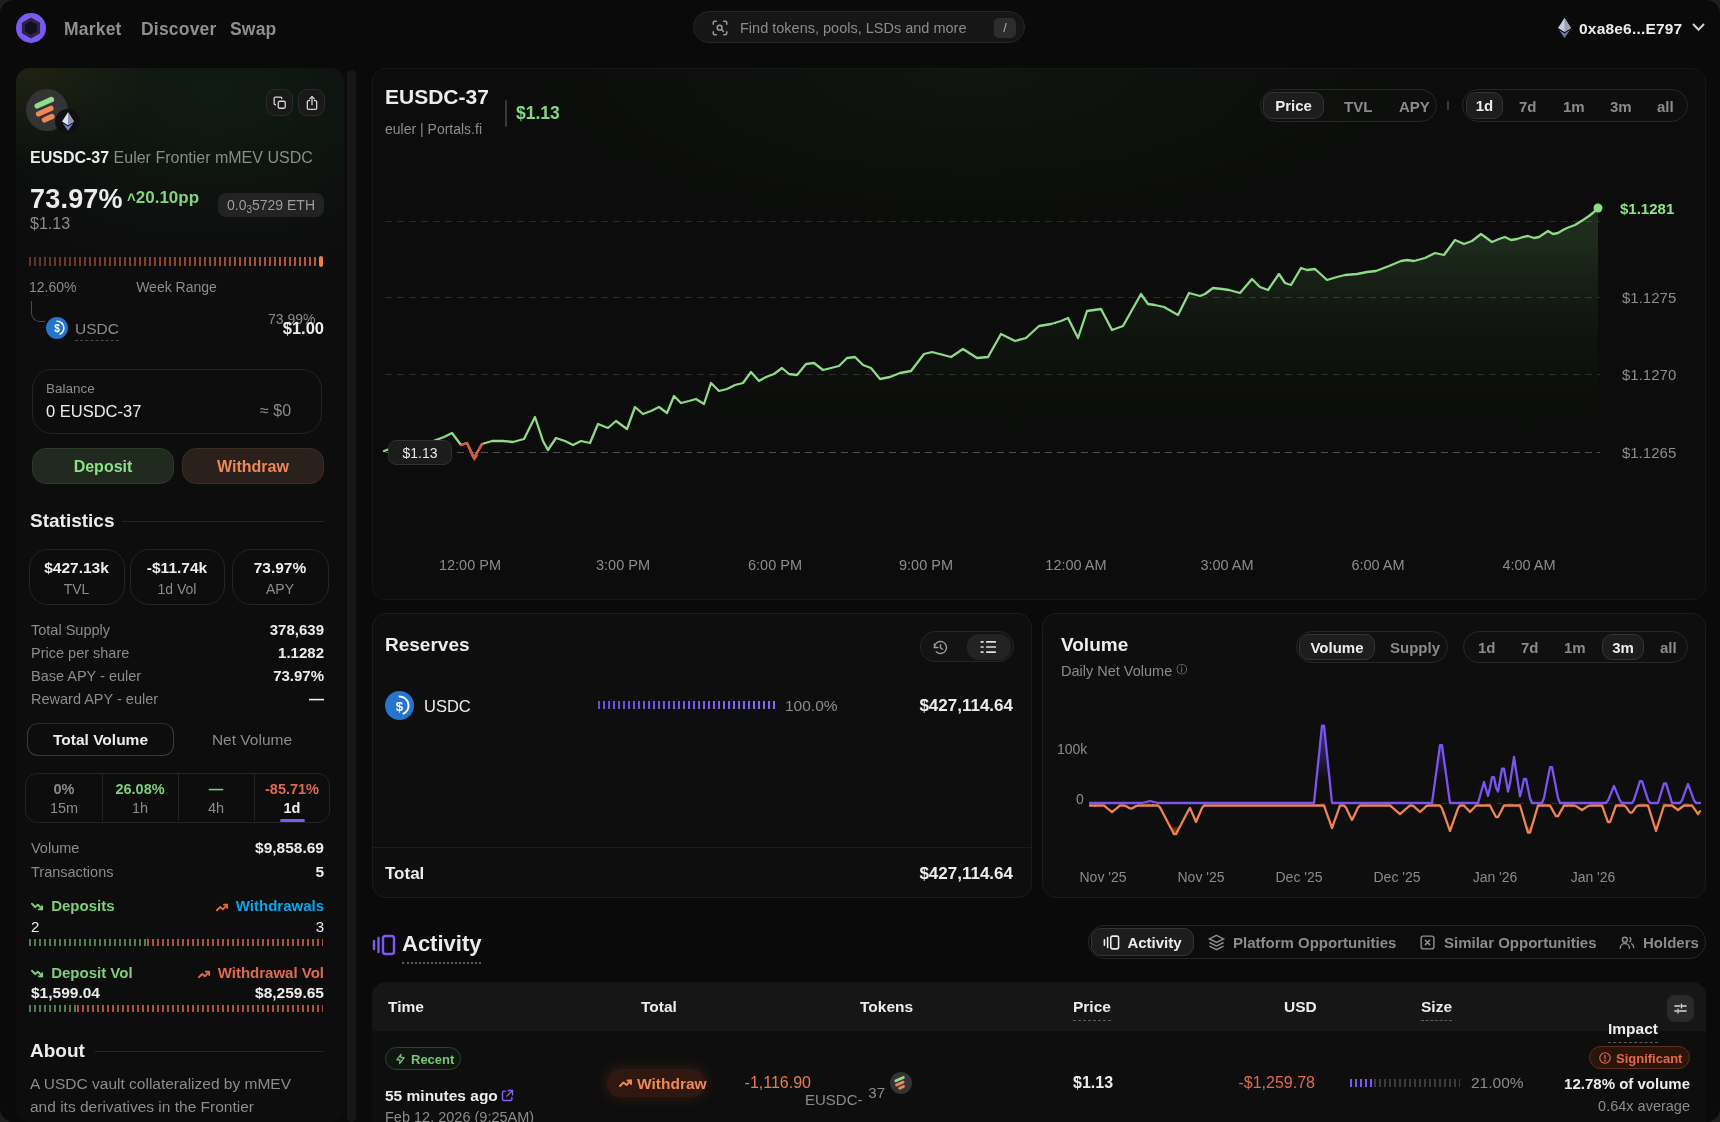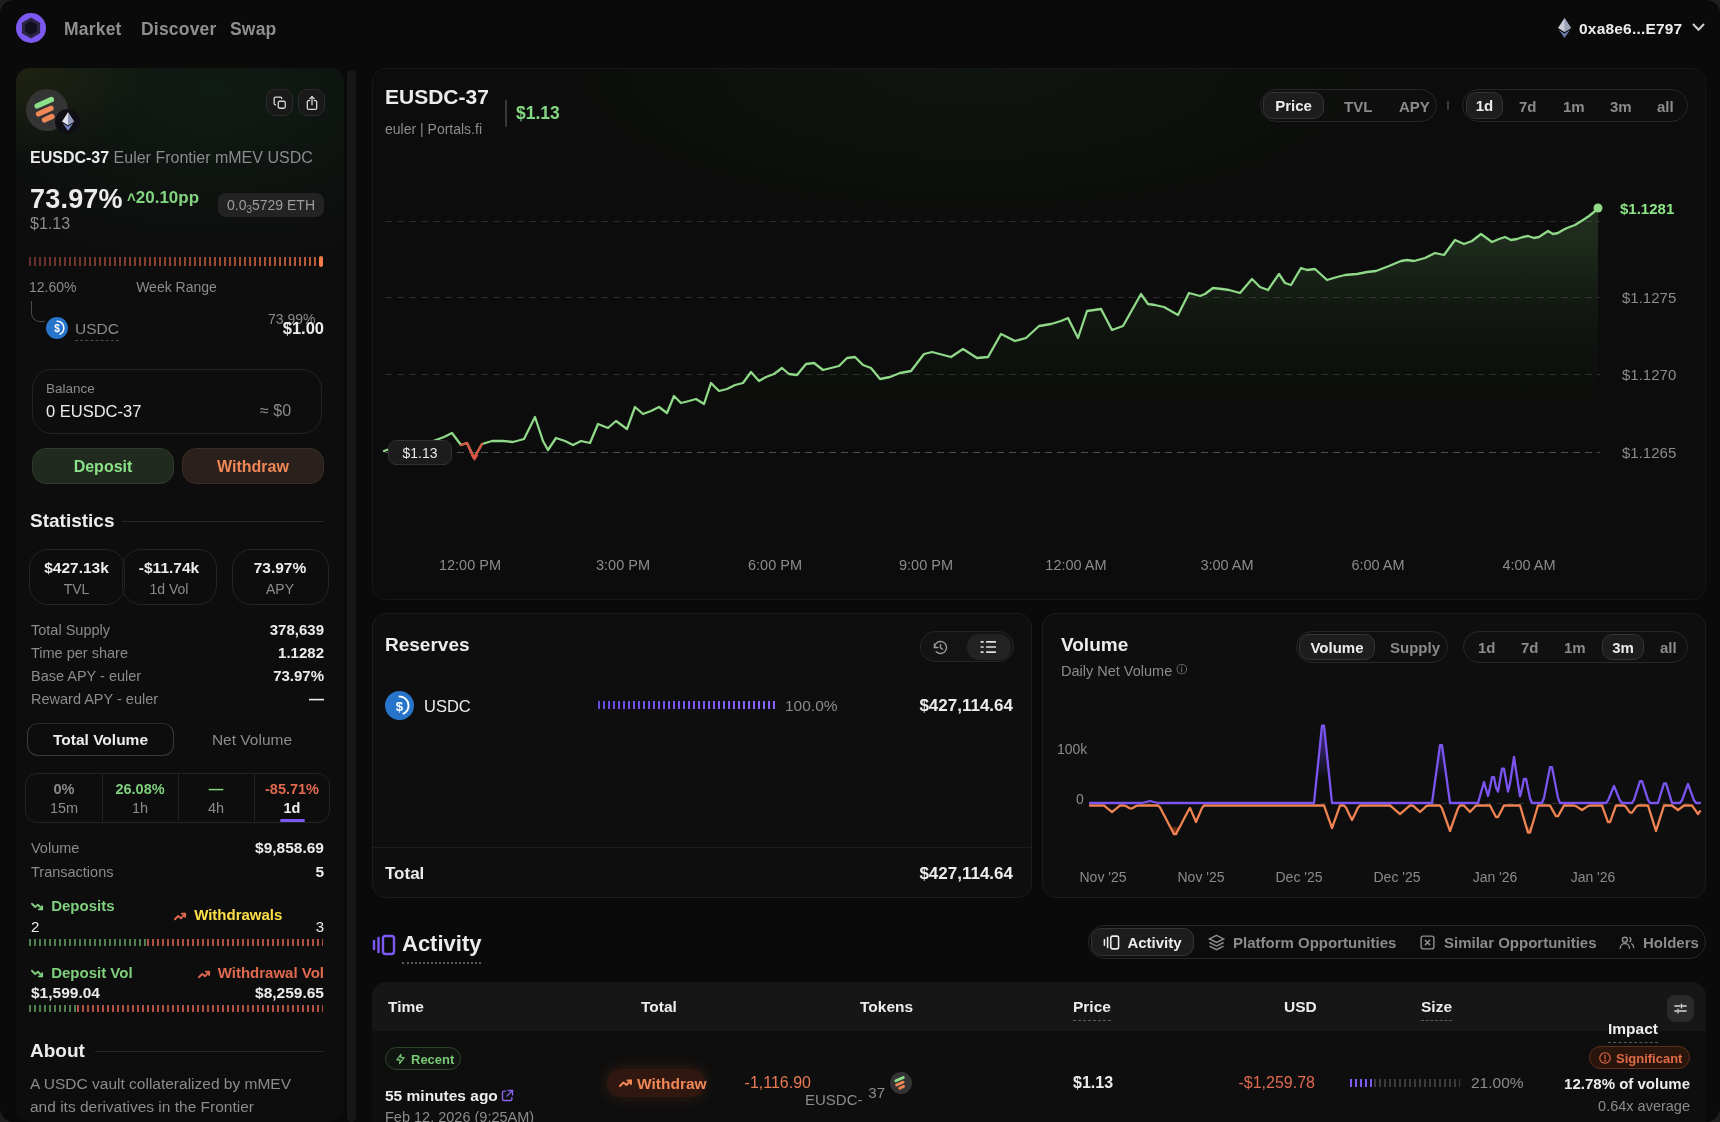--- a/index.html
+++ b/index.html
@@ -34,20 +34,32 @@
 <svg width="30" height="30" viewBox="0 0 30 30">
 <circle cx="15" cy="15" r="15" fill="#7c59f2"></circle>
 <path d="M15 4.5 L24.1 9.75 L24.1 20.25 L15 25.5 L5.9 20.25 L5.9 9.75 Z" fill="#2a2440"></path>
 <path d="M15 8.2 L20.9 11.6 L20.9 18.4 L15 21.8 L9.1 18.4 L9.1 11.6 Z" fill="#120f1e"></path>
 </svg>
 </div>
 <div class="navlink" style="left:64px;">Market</div>
 <div class="navlink" style="left:141px;">Discover</div>
 <div class="navlink" style="left:230px;">Swap</div>
 
+<div class="abs" style="left:693px;top:11px;width:332px;height:32px;background:#161616;border:1px solid #262626;border-radius:16px;">
+  <svg style="left:17px;top:7px;" width="18" height="18" viewBox="0 0 24 24" fill="none" stroke="#9a9a9a" stroke-width="2" stroke-linecap="round">
+    <path d="M3 7 V5 a2 2 0 0 1 2-2 h2"></path>
+        <path d="M17 3 h2 a2 2 0 0 1 2 2 v2"></path>
+        <path d="M21 17 v2 a2 2 0 0 1-2 2 h-2"></path>
+        <path d="M7 21 H5 a2 2 0 0 1-2-2 v-2"></path>
+    <circle cx="11.5" cy="11.5" r="3.2"></circle>
+        <path d="M14 14 L16.5 16.5"></path>
+  </svg>
+  <div class="txt g" style="left:46px;top:8px;font-size:14.5px;">Find tokens, pools, LSDs and more</div>
+  <div class="abs" style="left:300px;top:6px;width:22px;height:20px;background:#2d2d2d;border-radius:5px;color:#b0b0b0;font-size:13px;text-align:center;line-height:20px;">/</div>
+</div>
 
 <div class="abs" style="left:1558px;top:18px;width:13px;height:20px;">
 <svg width="13" height="20" viewBox="0 0 13 20">
   <path d="M6.5 0 L13 10 L6.5 14 L0 10 Z" fill="#c8cdd8"></path>
   <path d="M6.5 0 L13 10 L6.5 14 Z" fill="#9aa2b8"></path>
   <path d="M6.5 15.5 L12.2 11.8 L6.5 20 L0.8 11.8 Z" fill="#6b7aa8"></path>
 </svg>
 </div>
 <div class="txt w b" style="left:1579px;top:20px;font-size:15.5px;letter-spacing:.2px;">0xa8e6...E797</div>
 <svg style="left:1692px;top:23px;" width="13" height="9" viewBox="0 0 13 9" fill="none" stroke="#cfcfcf" stroke-width="2" stroke-linecap="round">
@@ -126,32 +138,32 @@
 <div class="abs" style="left:32px;top:448px;width:142px;height:36px;background:#212a1e;border:1px solid #2e3a2a;border-radius:14px;color:#8be187;font-weight:bold;font-size:16px;text-align:center;line-height:35px;">Deposit</div>
 <div class="abs" style="left:182px;top:448px;width:142px;height:36px;background:#2b211c;border:1px solid #3c2c24;border-radius:14px;color:#ef8757;font-weight:bold;font-size:16px;text-align:center;line-height:35px;">Withdraw</div>
 
 <div class="txt w b" style="left:30px;top:510px;font-size:19px;">Statistics</div>
 <div class="abs" style="left:122px;top:521px;width:202px;height:1px;background:#262626;"></div>
 
 <div class="abs" style="left:29px;top:549px;width:96px;height:56px;border:1.5px solid #242424;border-radius:19px;">
   <div class="txt w b c" style="left:0;top:9px;width:93px;font-size:15.5px;">$427.13k</div>
   <div class="txt g c" style="left:0;top:31px;width:93px;font-size:14px;">TVL</div>
 </div>
-<div class="abs" style="left:122px;top:549px;width:95px;height:56px;border:1.5px solid #242424;border-radius:19px;">
+<div class="abs" style="left:130px;top:549px;width:95px;height:56px;border:1.5px solid #242424;border-radius:19px;">
   <div class="txt w b c" style="left:0;top:9px;width:92px;font-size:15.5px;">-$11.74k</div>
   <div class="txt g c" style="left:0;top:31px;width:92px;font-size:14px;">1d Vol</div>
 </div>
 <div class="abs" style="left:232px;top:549px;width:97px;height:56px;border:1.5px solid #242424;border-radius:19px;">
   <div class="txt w b c" style="left:0;top:9px;width:94px;font-size:15.5px;">73.97%</div>
   <div class="txt g c" style="left:0;top:31px;width:94px;font-size:14px;">APY</div>
 </div>
 
 <div class="txt g" style="left:31px;top:622px;font-size:14.5px;">Total Supply</div>
 <div class="txt w b" style="left:174px;top:621px;width:150px;text-align:right;font-size:15px;">378,639</div>
-<div class="txt g" style="left:31px;top:645px;font-size:14.5px;">Time per share</div>
+<div class="txt g" style="left:31px;top:645px;font-size:14.5px;">Price per share</div>
 <div class="txt w b" style="left:174px;top:644px;width:150px;text-align:right;font-size:15px;">1.1282</div>
 <div class="txt g" style="left:31px;top:668px;font-size:14.5px;">Base APY - euler</div>
 <div class="txt w b" style="left:174px;top:667px;width:150px;text-align:right;font-size:15px;">73.97%</div>
 <div class="txt g" style="left:31px;top:691px;font-size:14.5px;">Reward APY - euler</div>
 <div class="txt w b" style="left:174px;top:690px;width:150px;text-align:right;font-size:15px;">—</div>
 
 <div class="abs" style="left:27px;top:723px;width:147px;height:33px;border:1.5px solid #3a3a3a;border-radius:11px;border-top-color:#2a2a2a;"></div>
 <div class="txt w b c" style="left:27px;top:731px;width:147px;font-size:15.5px;">Total Volume</div>
 <div class="txt g c" style="left:180px;top:731px;width:144px;font-size:15.5px;">Net Volume</div>
 
@@ -172,21 +184,21 @@
 
 <div class="txt g" style="left:31px;top:840px;font-size:14.5px;">Volume</div>
 <div class="txt w b" style="left:174px;top:839px;width:150px;text-align:right;font-size:15.5px;">$9,858.69</div>
 <div class="txt g" style="left:31px;top:864px;font-size:14.5px;">Transactions</div>
 <div class="txt w b" style="left:174px;top:863px;width:150px;text-align:right;font-size:15.5px;">5</div>
 
 <div class="txt b" style="left:31px;top:897px;font-size:15px;color:#7fd07c;"><svg style="position:relative;top:1px;margin-right:3px;display:inline" width="13" height="10" viewBox="0 0 14 10" fill="none" stroke="#7fd07c" stroke-width="2" stroke-linecap="round" stroke-linejoin="round">
         <path d="M1 1.5 L4.5 5 L7.5 2.5 L12 7.5"></path>
         <path d="M12 4 V7.5 H8.5"></path>
       </svg> Deposits</div>
-<div class="txt b" style="left:174px;top:897px;width:150px;text-align:left;font-size:15px;color:#fde047;margin-top:9px;"><svg style="position:relative;top:1px;margin-right:3px;display:inline" width="13" height="10" viewBox="0 0 14 10" fill="none" stroke="#e0694f" stroke-width="2" stroke-linecap="round" stroke-linejoin="round">
+<div class="txt b" style="left:174px;top:897px;width:150px;text-align:right;font-size:15px;color:#0ea5e9;"><svg style="position:relative;top:1px;margin-right:3px;display:inline" width="13" height="10" viewBox="0 0 14 10" fill="none" stroke="#e0694f" stroke-width="2" stroke-linecap="round" stroke-linejoin="round">
         <path d="M1 8.5 L4.5 5 L7.5 7.5 L12 2.5"></path>
         <path d="M8.5 2.5 H12 V6"></path>
       </svg> Withdrawals</div>
 <div class="txt w" style="left:31px;top:918px;font-size:15px;">2</div>
 <div class="txt w" style="left:174px;top:918px;width:150px;text-align:right;font-size:15px;">3</div>
 <div class="dashbar" style="left:29px;top:939px;width:118px;height:7px;background:#4f7f4c;"></div>
 <div class="dashbar" style="left:147px;top:939px;width:176px;height:7px;background:#b05040;"></div>
 
 <div class="txt b" style="left:31px;top:964px;font-size:15px;color:#7fd07c;"><svg style="position:relative;top:1px;margin-right:3px;display:inline" width="13" height="10" viewBox="0 0 14 10" fill="none" stroke="#7fd07c" stroke-width="2" stroke-linecap="round" stroke-linejoin="round">
         <path d="M1 1.5 L4.5 5 L7.5 2.5 L12 7.5"></path>

